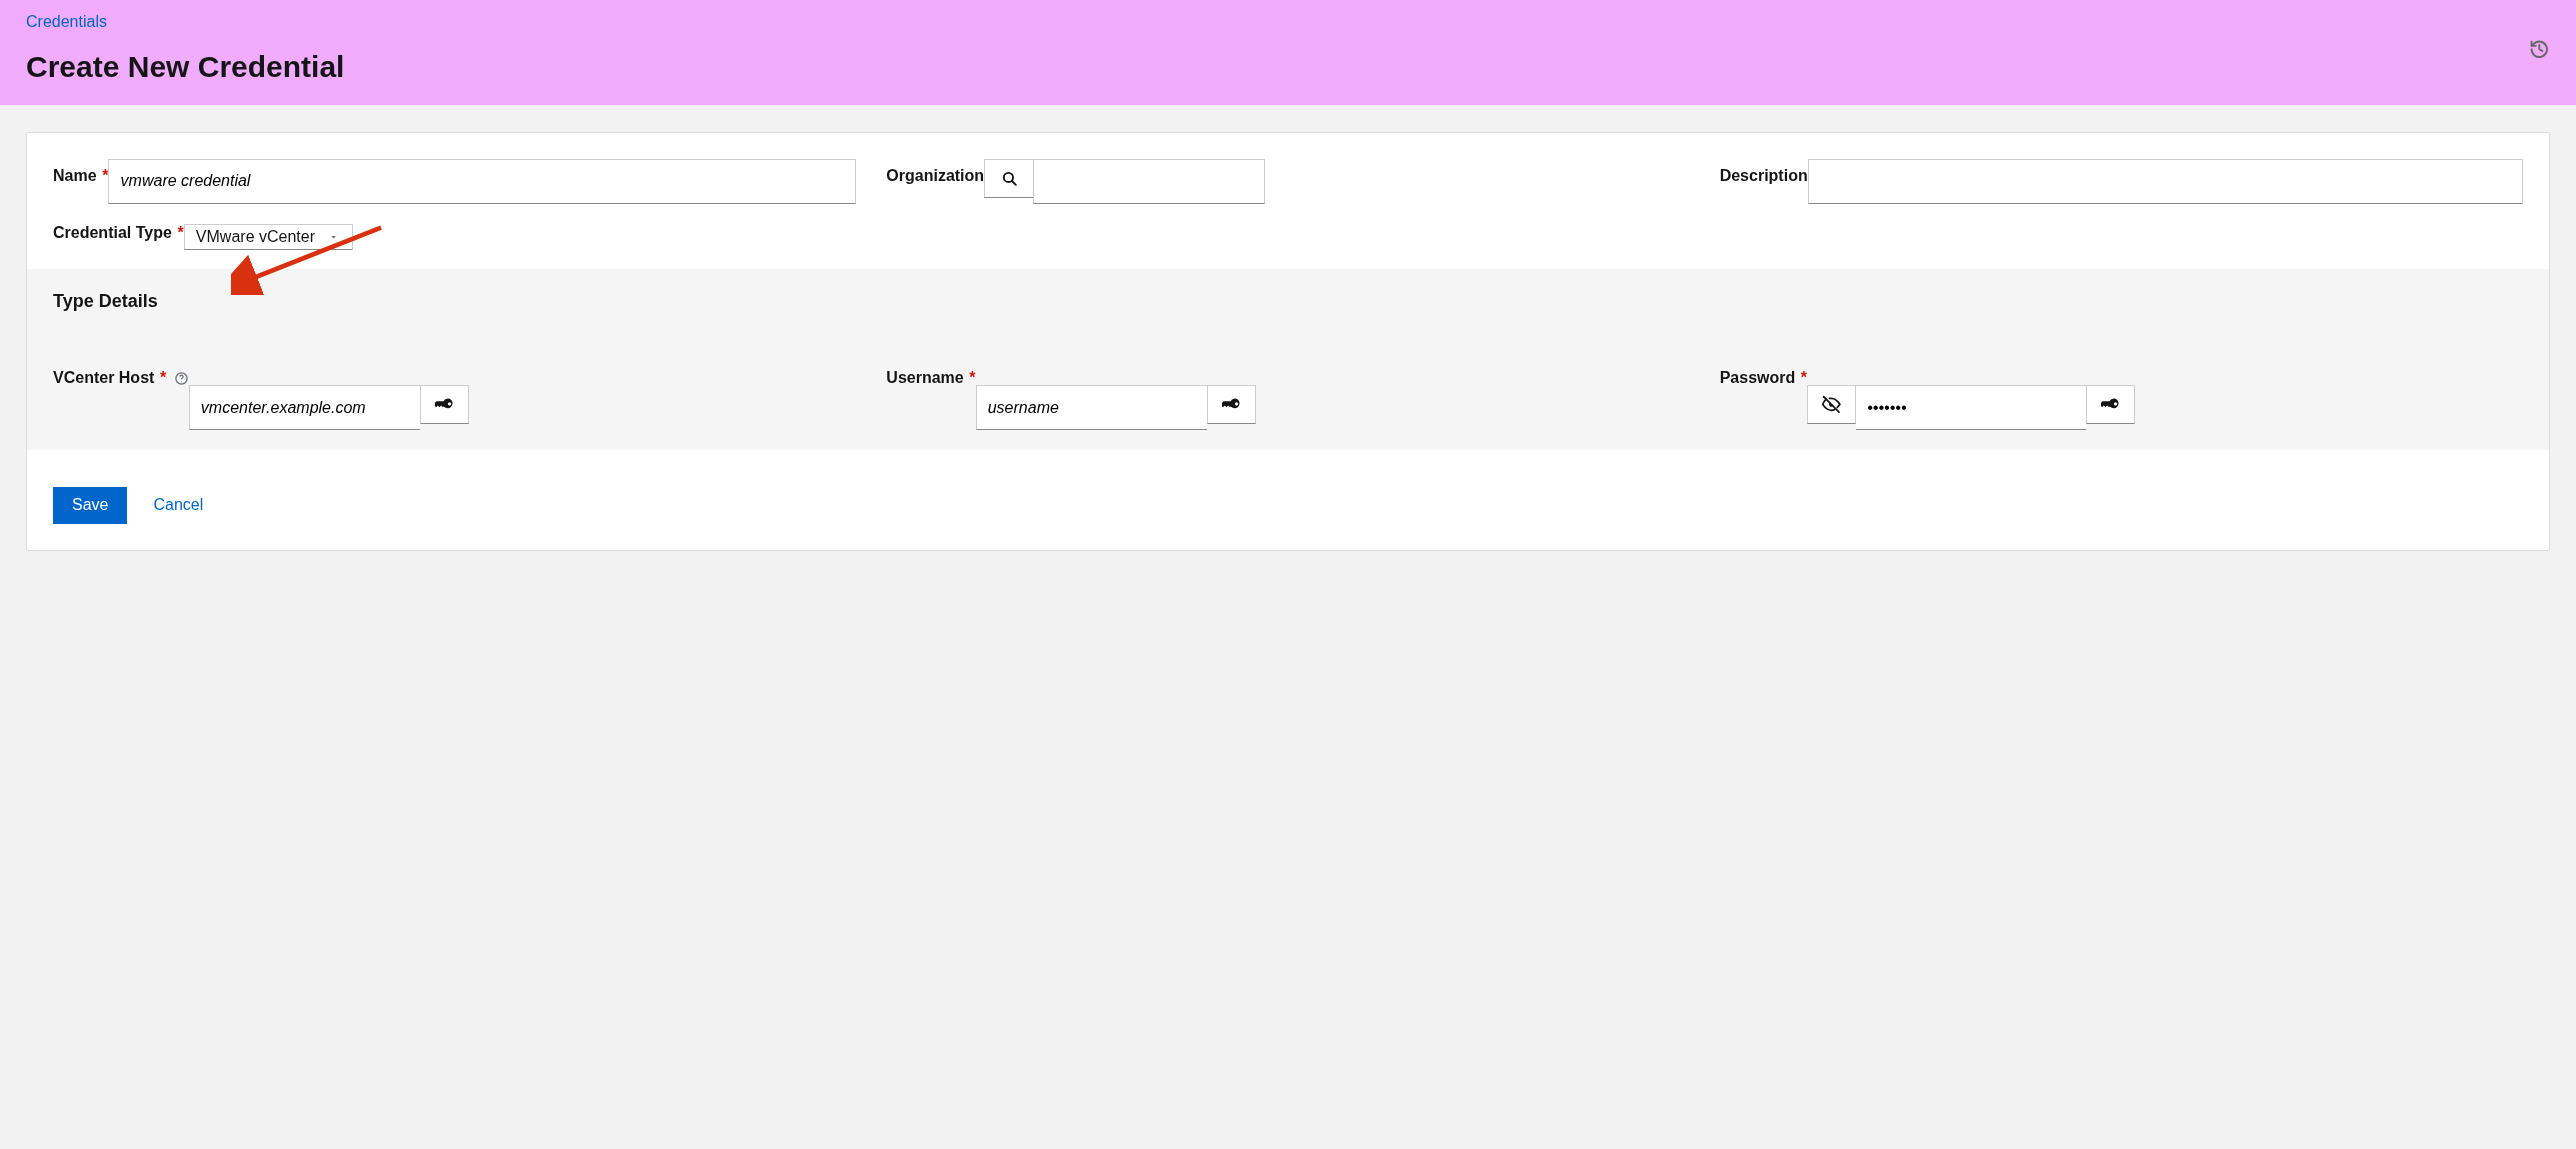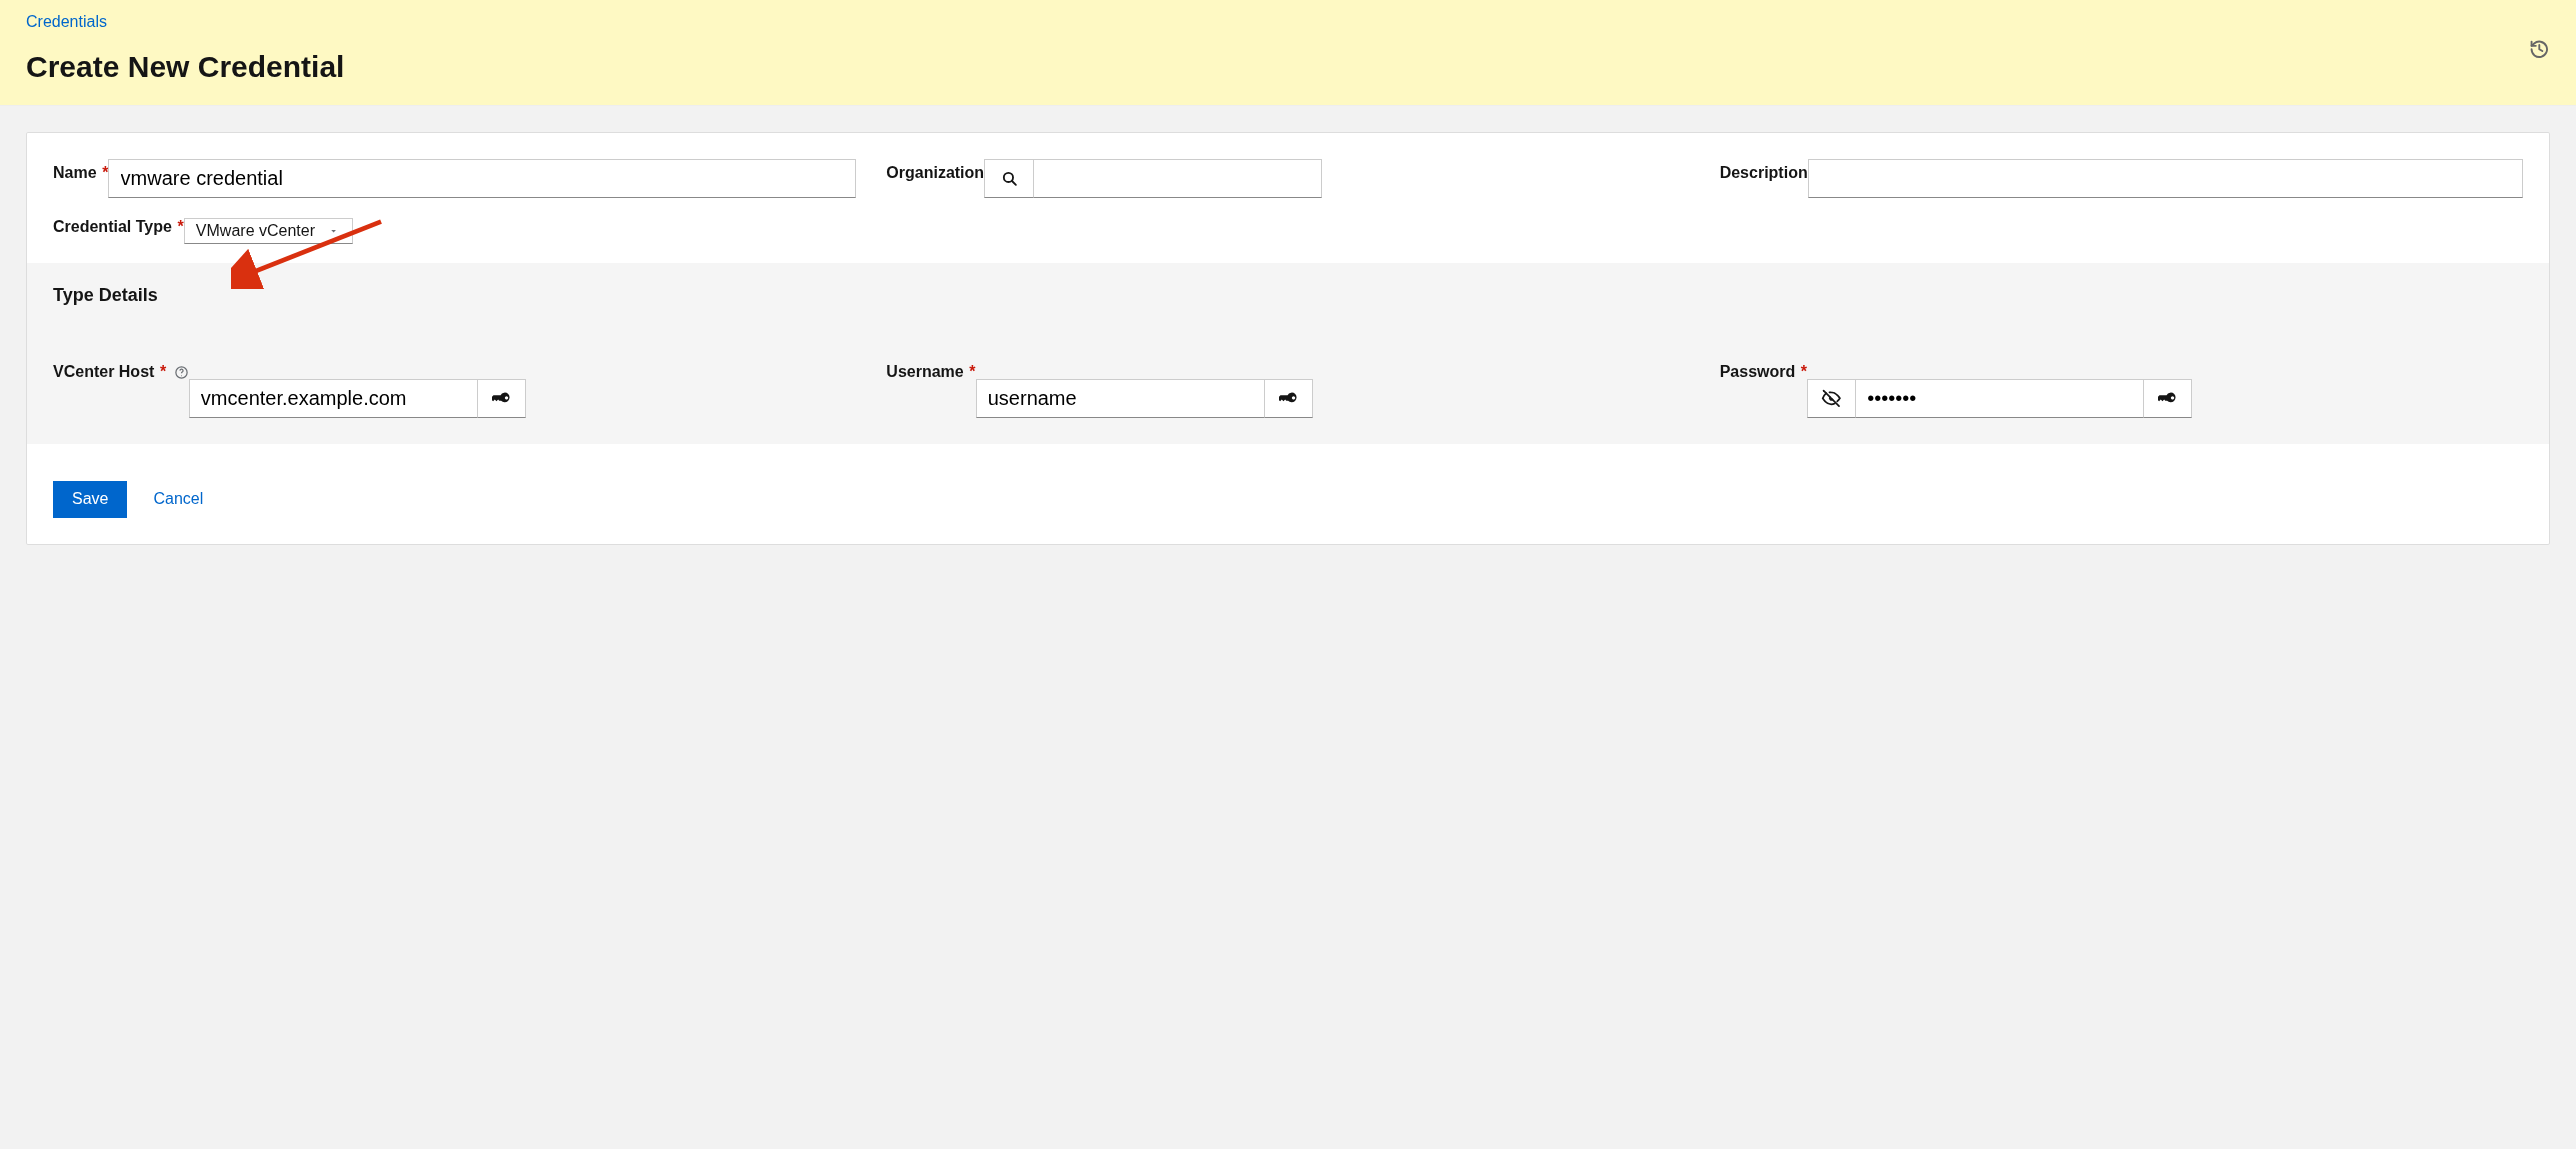--- a/index.html
+++ b/index.html
@@ -2,21 +2,21 @@
 <html style="font-size:15px"><head>
 <meta charset="utf-8">
 <style>
   * { box-sizing: border-box; margin: 0; padding: 0; }
   body {
     font-family: -apple-system, BlinkMacSystemFont, "Segoe UI", Helvetica, Arial, sans-serif;
     background: #f2f2f2;
     color: #151515;
   }
   .page-header {
-    background: #fef9c3;
+    background: #f0abfc;
     padding: 13px 26px 20.6px;
     border-bottom: 0.9px solid #eee;
     position: relative;
   }
   .breadcrumb a {
     color: #0066cc;
     text-decoration: none;
     font-size: 16px;
   }
   .page-title {
@@ -66,28 +66,29 @@
     font-size: 16px;
     font-weight: 600;
     margin-bottom: 9.4px;
     display: flex;
     align-items: center;
     gap: 5.6px;
   }
   .req { color: #c9190b; font-weight: 600; }
   .help-icon { color: #6a6e73; display:inline-flex; margin-left:1.9px;}
   .text-input {
-    height: 39px;
+    height: 45px;
     border: 0.9px solid #ccc;
     border-bottom: 1.9px solid #888;
     padding: 0 11.2px;
-    font-size: 20px;
+    font-size: 16px;
     background: #fff;
     outline: none;
     width: 100%;
+    font-style: italic;
   }
   .input-group {
     display: flex;
     height: 39px;
     margin-top: 43px;
   }
   .input-group .text-input {
     flex: 1;
     border-right: none;
   }

